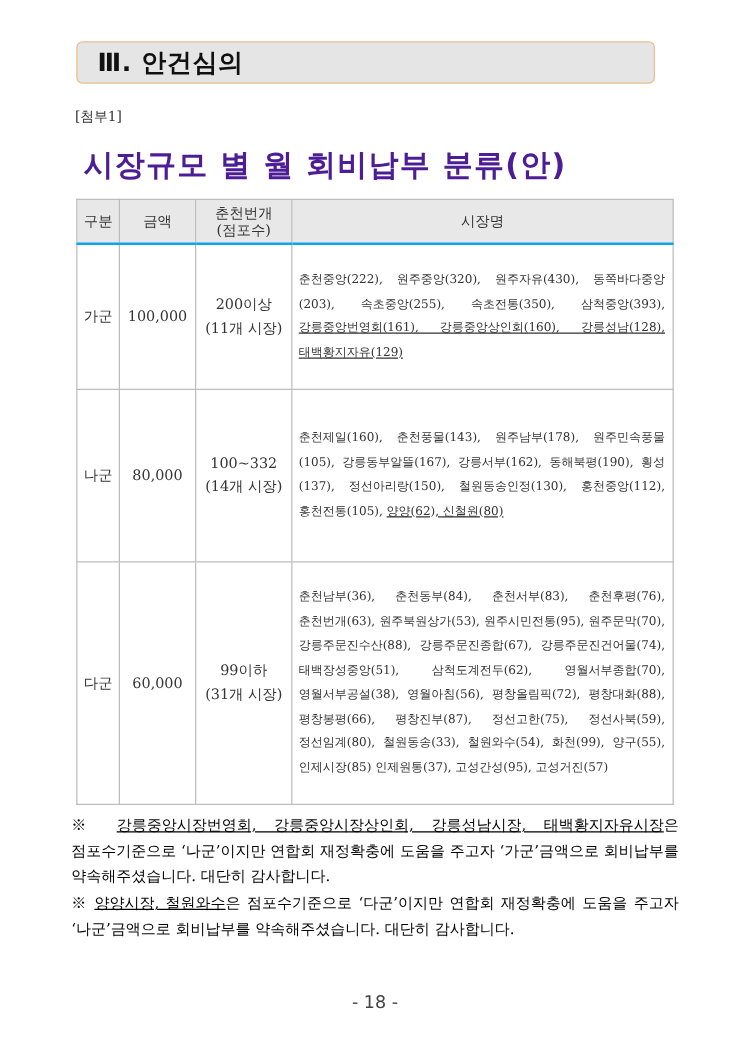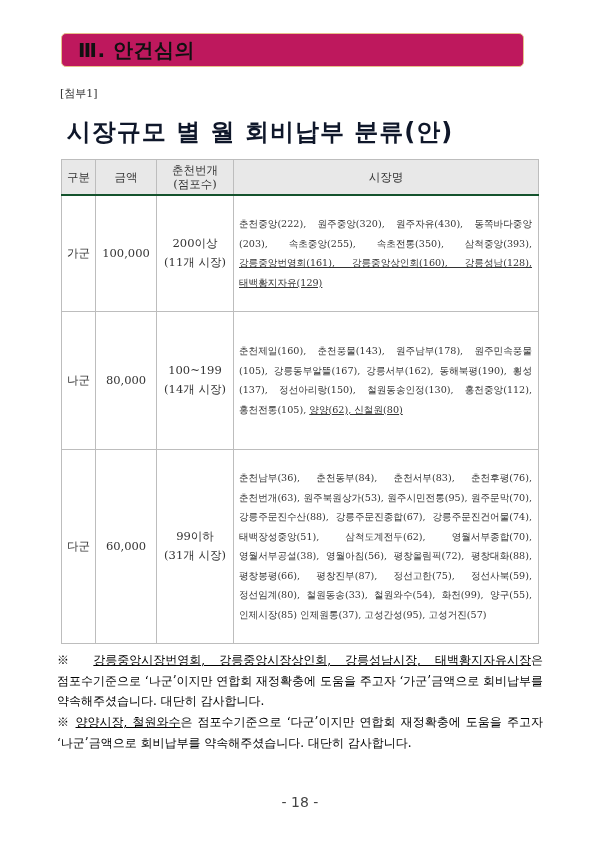--- a/index.html
+++ b/index.html
@@ -2,48 +2,48 @@
 <html><head>
 <meta charset="utf-8">
 <style>
   html, body { margin:0; padding:0; }
   body {
     width:600px; height:849px; background:#ffffff; position:relative; overflow:hidden;
     font-family:"DejaVu Serif", "Liberation Serif", serif; color:#222;
   }
   .section-banner {
     position:absolute; left:61px; top:33px; width:463px; height:34px;
-    background:#be185d; border:1px solid #e6c08a; border-radius:5px;
+    background:#e5e5e5; border:1px solid #e6c08a; border-radius:5px;
     box-sizing:border-box;
   }
   .section-banner span {
     position:absolute; left:16px; top:3px;
     font-family:"DejaVu Sans", "Liberation Sans", sans-serif;
     font-weight:bold; font-size:20px; color:#111; letter-spacing:0.5px;
   }
   .attach {
     position:absolute; left:60px; top:86px; font-size:11px; color:#333;
   }
   .doc-title {
     position:absolute; left:0; width:520px; top:116px; text-align:center;
     font-family:"DejaVu Sans", "Liberation Sans", sans-serif;
-    font-weight:bold; font-size:24px; color:#0f172a; letter-spacing:1px;
+    font-weight:bold; font-size:24px; color:#4c1d95; letter-spacing:1px;
   }
   table.grid {
     position:absolute; left:61px; top:159px; width:478px;
     border-collapse:collapse; table-layout:fixed;
     border:1.5px solid #555;
   }
   table.grid th, table.grid td {
     border:1px solid #bdbdbd; font-weight:normal; color:#333;
     font-size:11.5px; text-align:center; vertical-align:middle; padding:0;
   }
   table.grid thead th {
     background:#e8e8e8; height:34px; line-height:14px;
-    border-bottom:2px solid #14532d;
+    border-bottom:2px solid #0ea5e9;
   }
   table.grid td.markets {
     text-align:justify; text-align-last:left; vertical-align:middle;
     font-size:9.6px; line-height:19.5px; padding:0 6px 0 5px; color:#333;
     word-break:keep-all;
   }
   .u { text-decoration:underline; }
   .crit { line-height:19px; font-size:12px; }
   .note {
     position:absolute; left:57px; width:486px; font-size:12px; line-height:20.5px;
@@ -90,21 +90,21 @@
       <td class="crit">
         <div>200이상</div>
         <div>(11개 시장)</div>
       </td>
       <td class="markets"><span>춘천중앙(222), 원주중앙(320), 원주자유(430), 동쪽바다중앙(203), 속초중앙(255), 속초전통(350), 삼척중앙(393), </span><span class="u">강릉중앙번영회(161), 강릉중앙상인회(160), 강릉성남(128), 태백황지자유(129)</span></td>
     </tr>
     <tr style="height:138px">
       <td>나군</td>
       <td>80,000</td>
       <td class="crit">
-        <div>100~199</div>
+        <div>100~332</div>
         <div>(14개 시장)</div>
       </td>
       <td class="markets"><span>춘천제일(160), 춘천풍물(143), 원주남부(178), 원주민속풍물(105), 강릉동부알뜰(167), 강릉서부(162), 동해북평(190), 횡성(137), 정선아리랑(150), 철원동송인정(130), 홍천중앙(112), 홍천전통(105), </span><span class="u">양양(62), 신철원(80)</span></td>
     </tr>
     <tr style="height:194px">
       <td>다군</td>
       <td>60,000</td>
       <td class="crit">
         <div>99이하</div>
         <div>(31개 시장)</div>

